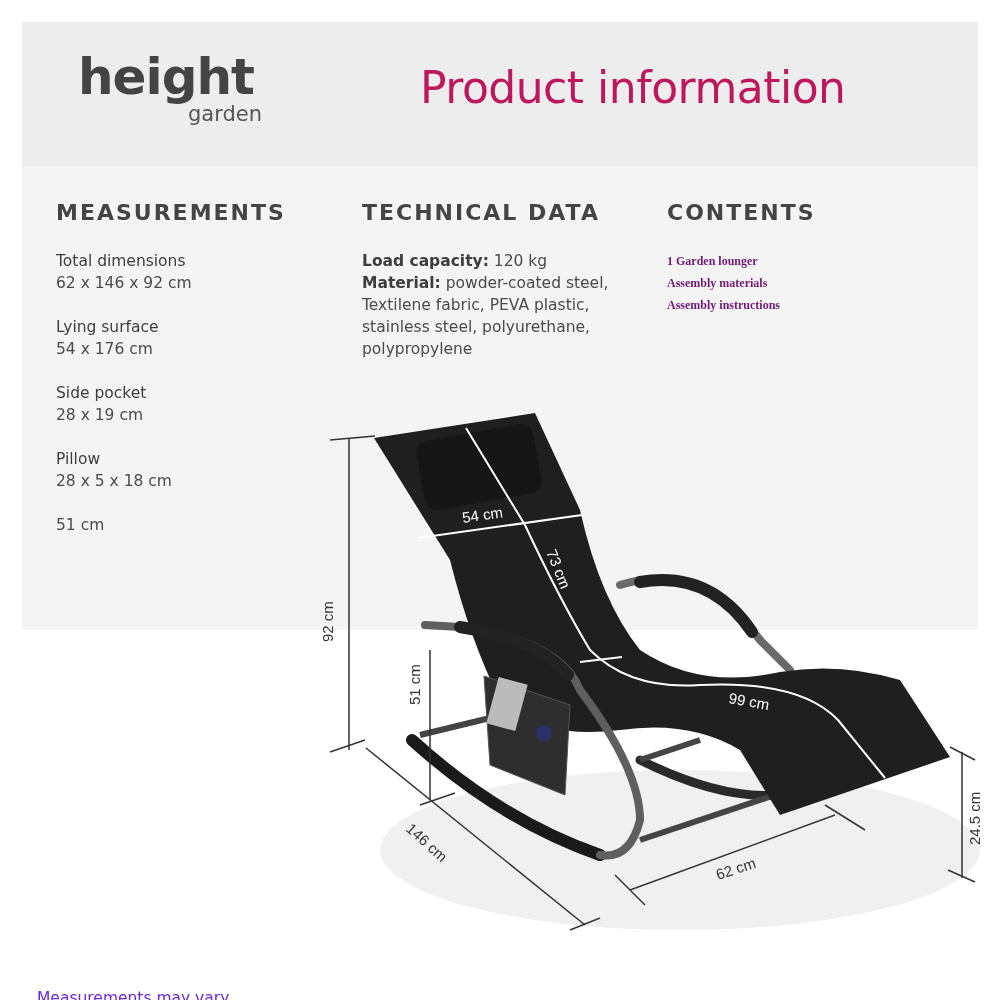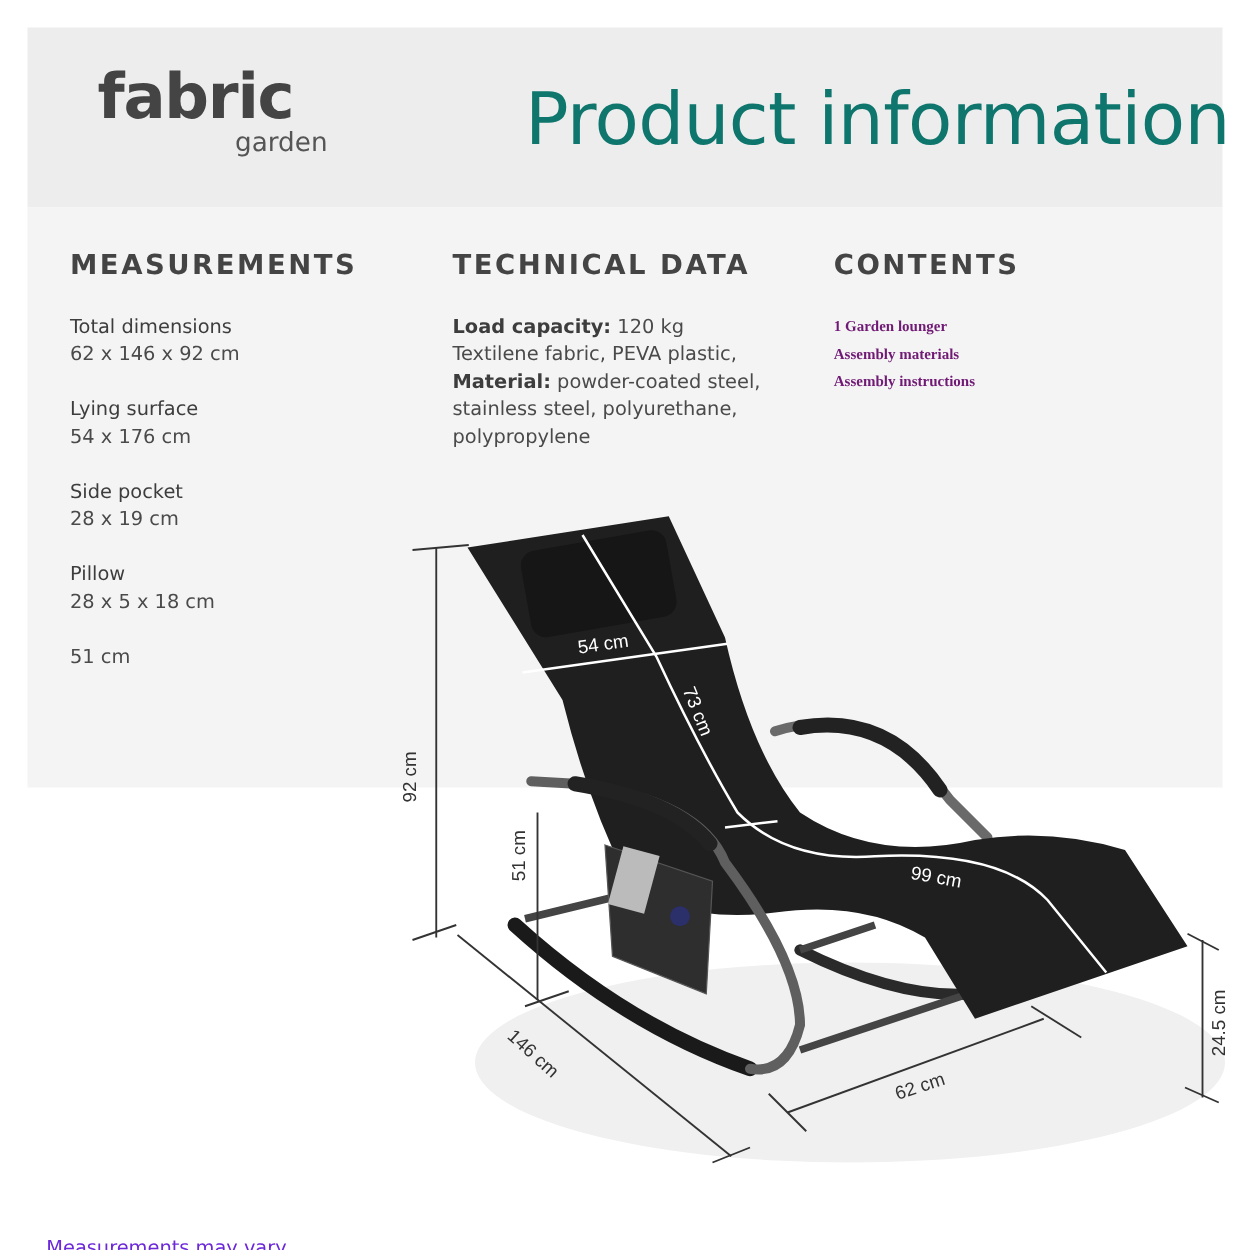--- a/index.html
+++ b/index.html
@@ -1,39 +1,39 @@
 <!DOCTYPE html>
 <html><head>
 <meta charset="utf-8">
 <style>
   html, body { margin:0; padding:0; }
   body { width:1000px; height:1000px; background:#ffffff; position:relative; overflow:hidden; font-family:"DejaVu Sans", sans-serif; color:#3d3d3d; }
   .header { position:absolute; left:22px; top:22px; width:956px; height:144px; background:#ededed; }
   .panel { position:absolute; left:22px; top:166px; width:956px; height:464px; background:#f4f4f4; }
   .logo-main { position:absolute; left:78px; top:52px; font-size:50px; font-weight:bold; color:#444; letter-spacing:-1px; line-height:1; }
   .logo-sub { position:absolute; left:188px; top:104px; font-size:21px; color:#555; line-height:1; }
-  .title { position:absolute; left:420px; top:66px; font-size:58px; color:#0f766e; line-height:1; letter-spacing:-0.5px; }
+  .title { position:absolute; left:420px; top:66px; font-size:44px; color:#be185d; line-height:1; letter-spacing:-0.5px; }
   .col { position:absolute; top:202px; }
   .col h2 { margin:0 0 26px 0; font-size:22px; font-weight:bold; letter-spacing:2px; color:#444; line-height:1; }
   .col .lbl { font-size:15.5px; font-weight:normal; color:#3d3d3d; line-height:22px; }
   .col .val { font-size:15.5px; color:#4a4a4a; line-height:22px; }
   .m-item { margin-bottom:22px; }
   .tline { font-size:15.5px; line-height:22px; color:#4a4a4a; }
   .tline b { color:#3d3d3d; }
   .citem { font-size:12px; font-weight:bold; line-height:22px; color:#701a75;font-family:Liberation Serif, serif; }
   .diagram { position:absolute; left:0; top:0; width:1000px; height:1000px; }
   .footer { position:absolute; left:37px; top:952px; font-size:15.5px; color:#6d28d9; line-height:1;margin-top:39px; }
 </style>
 </head>
 <body>
 
 <div class="header"></div>
 <div class="panel"></div>
 
-<div class="logo-main">fabric</div>
+<div class="logo-main">height</div>
 <div class="logo-sub">garden</div>
 <div class="title">Product information</div>
 
 <div class="col" style="left:56px;">
   <h2>MEASUREMENTS</h2>
   <div class="m-item">
     <div class="lbl">Total dimensions</div>
     <div class="val">62 x 146 x 92 cm</div>
   </div>
   <div class="m-item">
@@ -49,22 +49,22 @@
     <div class="val">28 x 5 x 18 cm</div>
   </div>
   <div class="m-item">
     <div class="val">51 cm</div>
   </div>
 </div>
 
 <div class="col" style="left:362px;">
   <h2>TECHNICAL DATA</h2>
   <div class="tline"><b>Load capacity:</b> <span>120 kg</span></div>
+  <div class="tline"><b>Material:</b> <span>powder-coated steel,</span></div>
   <div class="tline">Textilene fabric, PEVA plastic,</div>
-  <div class="tline"><b>Material:</b> <span>powder-coated steel,</span></div>
   <div class="tline">stainless steel, polyurethane,</div>
   <div class="tline">polypropylene</div>
 </div>
 
 <div class="col" style="left:667px;">
   <h2>CONTENTS</h2>
   <div class="citem">1 Garden lounger</div>
   <div class="citem">Assembly materials</div>
   <div class="citem">Assembly instructions</div>
 </div>

